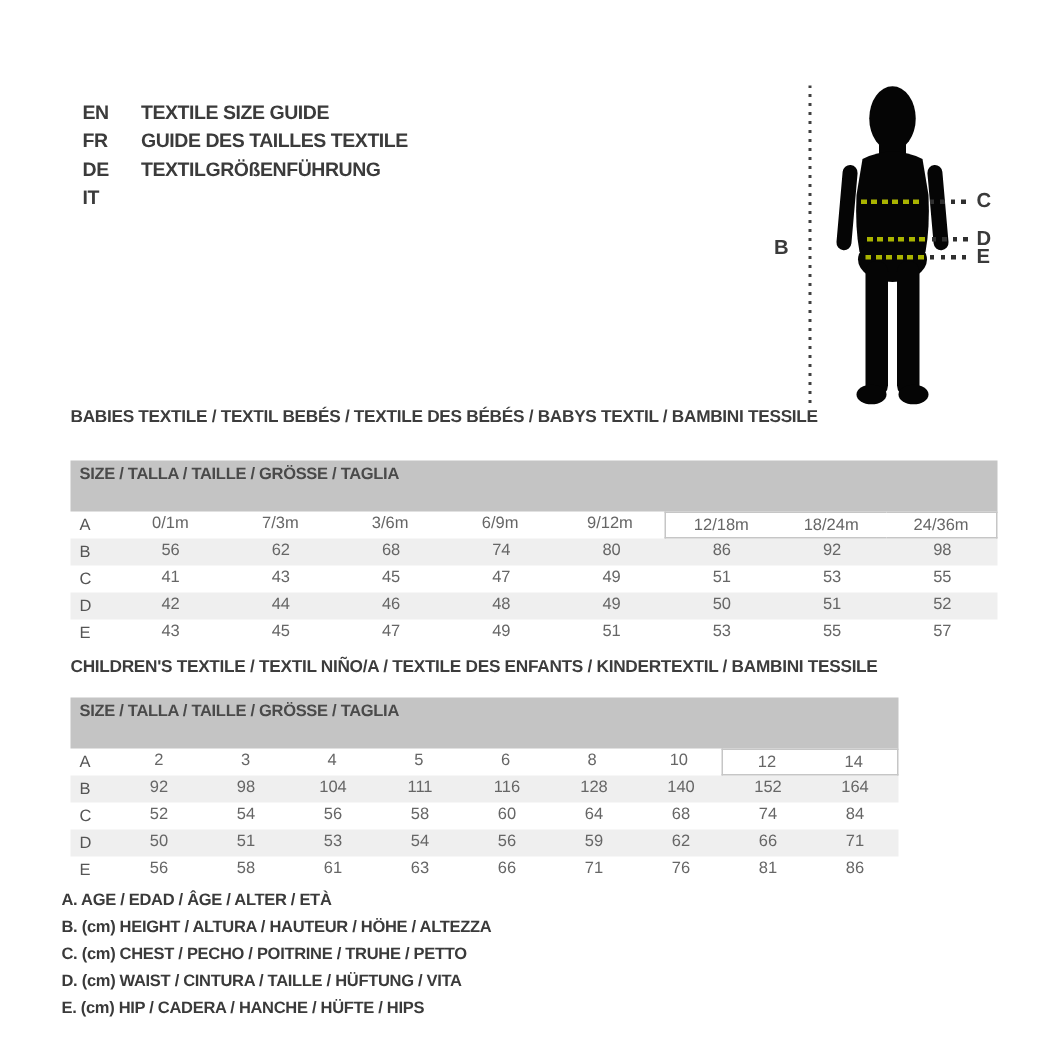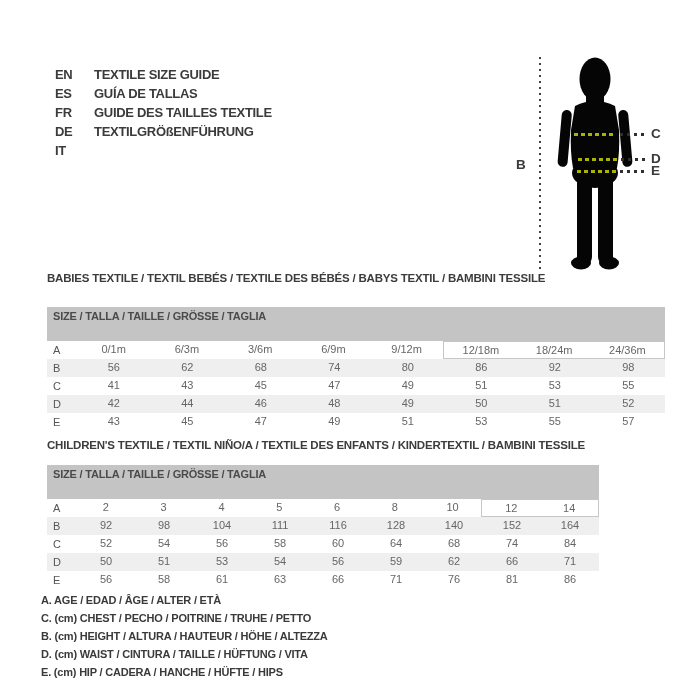--- a/index.html
+++ b/index.html
@@ -64,24 +64,20 @@
 </style>
 </head>
 <body>
 
 <div id="canvas">
 
   <div class="langs">
     <div class="lang-row">
       <span class="lang-code">EN</span>
       <span class="lang-title">TEXTILE SIZE GUIDE</span>
-    </div>
-    <div class="lang-row">
-      <span class="lang-code">ES</span>
-      <span class="lang-title">GUÍA DE TALLAS</span>
     </div>
     <div class="lang-row">
       <span class="lang-code">FR</span>
       <span class="lang-title">GUIDE DES TAILLES TEXTILE</span>
     </div>
     <div class="lang-row">
       <span class="lang-code">DE</span>
       <span class="lang-title">TEXTILGRÖßENFÜHRUNG</span>
     </div>
     <div class="lang-row">
@@ -119,21 +115,21 @@
   <div class="m-dark e-dark"></div>
   <span class="fig-label e-label">E</span>
 
   <div class="sec-title babies-title">BABIES TEXTILE / TEXTIL BEBÉS / TEXTILE DES BÉBÉS / BABYS TEXTIL / BAMBINI TESSILE</div>
   <div class="size-table babies-table">
     <div class="thead">SIZE / TALLA / TAILLE / GRÖSSE / TAGLIA</div>
     <div class="tbody">
         <div class="trow">
           <div class="tlabel">A</div>
           <div class="tcell">0/1m</div>
-          <div class="tcell">6/3m</div>
+          <div class="tcell">7/3m</div>
           <div class="tcell">3/6m</div>
           <div class="tcell">6/9m</div>
           <div class="tcell">9/12m</div>
           <div class="tcell hl hl-first">12/18m</div>
           <div class="tcell hl">18/24m</div>
           <div class="tcell hl hl-last">24/36m</div>
         </div>
         <div class="trow">
           <div class="tlabel">B</div>
           <div class="tcell">56</div>
@@ -243,19 +239,19 @@
           <div class="tcell">71</div>
           <div class="tcell">76</div>
           <div class="tcell">81</div>
           <div class="tcell">86</div>
         </div>
       </div>
   </div>
 
   <div class="legend">
     <div class="legend-line">A. AGE / EDAD / ÂGE / ALTER / ETÀ</div>
+    <div class="legend-line">B. (cm) HEIGHT / ALTURA / HAUTEUR / HÖHE / ALTEZZA</div>
     <div class="legend-line">C. (cm) CHEST / PECHO / POITRINE / TRUHE / PETTO</div>
-    <div class="legend-line">B. (cm) HEIGHT / ALTURA / HAUTEUR / HÖHE / ALTEZZA</div>
     <div class="legend-line">D. (cm) WAIST / CINTURA / TAILLE / HÜFTUNG / VITA</div>
     <div class="legend-line">E. (cm) HIP / CADERA / HANCHE / HÜFTE / HIPS</div>
   </div>
 
 </div>
 
 </body></html>

